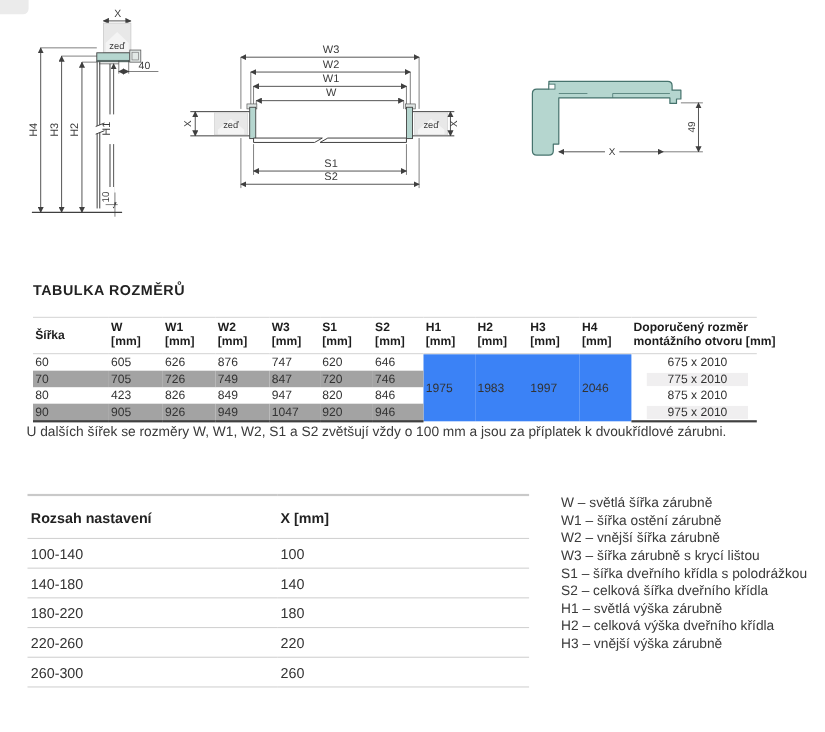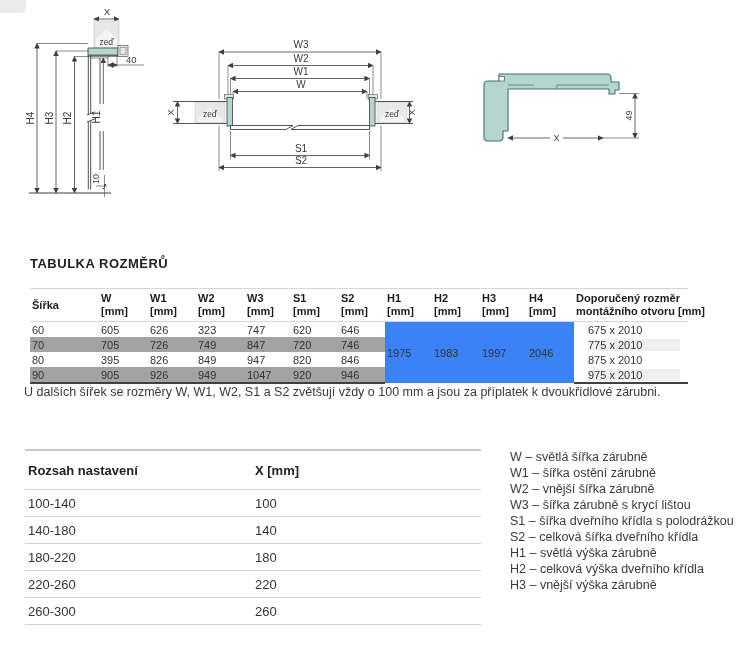--- a/index.html
+++ b/index.html
@@ -19,21 +19,21 @@
   
   #dim-title{left:30px;top:256px;font-size:13px;font-weight:bold;letter-spacing:.5px;color:#222;}
   #dim-table{left:30px;top:288px;width:658px;border-collapse:collapse;table-layout:fixed;}
   #dim-table th,#dim-table td{padding:0 0 0 2px;text-align:left;vertical-align:middle;font-size:11px;white-space:nowrap;overflow:visible;}
   #dim-table thead th{font-weight:bold;color:#1d1d1d;height:32px;line-height:13px;vertical-align:middle;
     border-top:1px solid #d7d7d7;border-bottom:1px solid #d7d7d7;}
   #dim-table tbody td{height:15px;color:#333;margin-left:48px;}
   #dim-table tbody tr.stripe td.stripeable{background:#a3a3a3;}
   #dim-table td.hmerge{background:#3b82f6;vertical-align:middle;}
   #dim-table td.otvor{padding:0;}
-  .otvor-chip{display:block;margin-left:14px;width:92px;text-align:left;}
+  .otvor-chip{display:block;margin-left:14px;width:92px;text-align:center;}
   tr.stripe .otvor-chip{background:#f0eff0;}
   #dim-table tbody tr:last-child td{border-bottom:2px solid #404040;}
   #dim-table tbody tr:last-child td.hmerge{border-bottom:none;}
 
   #note{left:24px;top:385px;font-size:12.5px;color:#3a3a3a;width:700px;}
 
   
   #adjust-table{left:25px;top:449px;width:456px;border-collapse:collapse;table-layout:fixed;}
   #adjust-table th{font-size:13px;font-weight:bold;color:#222;text-align:left;height:38px;vertical-align:middle;
     border-top:2px solid #c9c9c9;border-bottom:1px solid #d2d2d2;padding:0 0 0 3px;}
@@ -243,21 +243,21 @@
       <th><span>H3</span><br><span>[mm]</span></th>
       <th><span>H4</span><br><span>[mm]</span></th>
       <th><span>Doporučený rozměr</span><br><span>montážního otvoru [mm]</span></th>
     </tr>
   </thead>
   <tbody>
     <tr>
       <td class="stripeable">60</td>
       <td class="stripeable">605</td>
       <td class="stripeable">626</td>
-      <td class="stripeable">323</td>
+      <td class="stripeable">876</td>
       <td class="stripeable">747</td>
       <td class="stripeable">620</td>
       <td class="stripeable">646</td>
       <td class="hmerge" rowspan="4">1975</td>
       <td class="hmerge" rowspan="4">1983</td>
       <td class="hmerge" rowspan="4">1997</td>
       <td class="hmerge" rowspan="4">2046</td>
       <td class="otvor">
           <span class="otvor-chip">675 x 2010</span>
         </td>
@@ -269,21 +269,21 @@
       <td class="stripeable">749</td>
       <td class="stripeable">847</td>
       <td class="stripeable">720</td>
       <td class="stripeable">746</td>
       <td class="otvor">
           <span class="otvor-chip">775 x 2010</span>
         </td>
     </tr>
     <tr>
       <td class="stripeable">80</td>
-      <td class="stripeable">395</td>
+      <td class="stripeable">423</td>
       <td class="stripeable">826</td>
       <td class="stripeable">849</td>
       <td class="stripeable">947</td>
       <td class="stripeable">820</td>
       <td class="stripeable">846</td>
       <td class="otvor">
           <span class="otvor-chip">875 x 2010</span>
         </td>
     </tr>
     <tr class="stripe">

